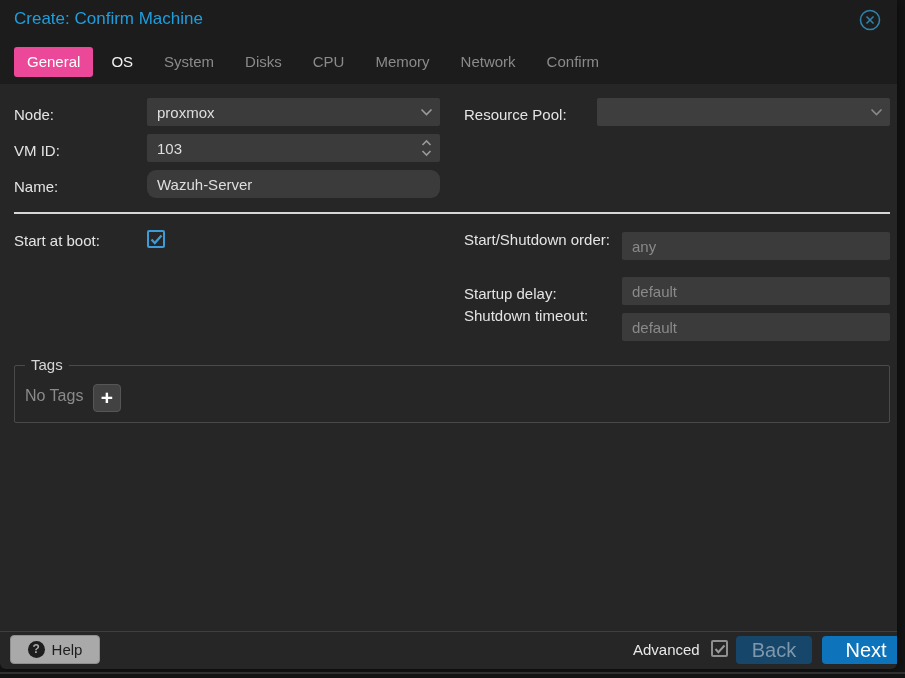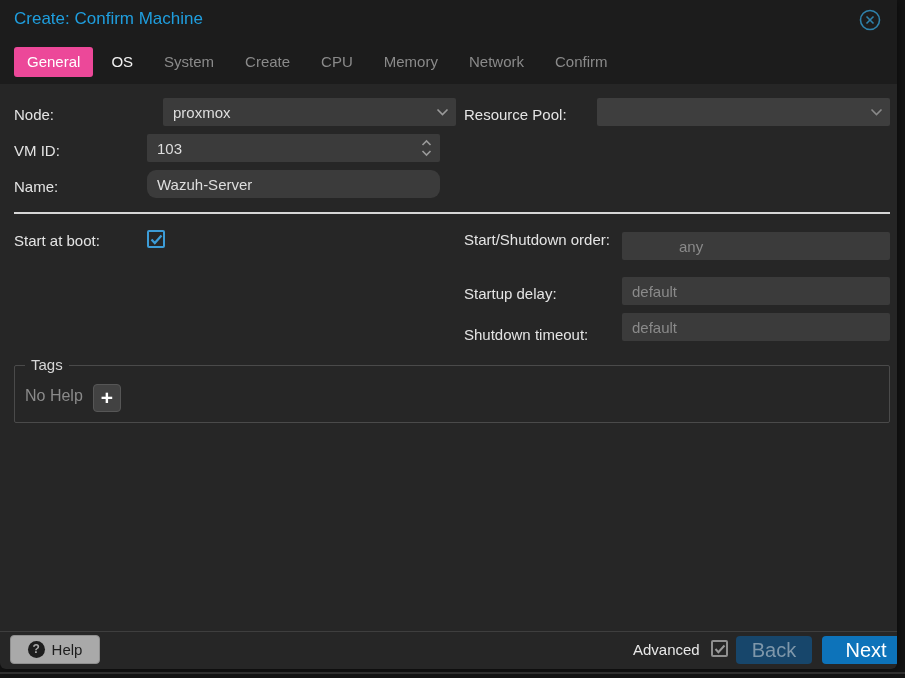--- a/index.html
+++ b/index.html
@@ -118,29 +118,29 @@
       <circle cx="11" cy="11" r="9.5" fill="none" stroke="#2f82ab" stroke-width="1.6"></circle>
       <line x1="7.5" y1="7.5" x2="14.5" y2="14.5" stroke="#2f82ab" stroke-width="1.6"></line>
       <line x1="14.5" y1="7.5" x2="7.5" y2="14.5" stroke="#2f82ab" stroke-width="1.6"></line>
     </svg>
   </div>
 
   <div class="tabbar">
     <span class="tab active">General</span>
     <span class="tab enabled">OS</span>
     <span class="tab">System</span>
-    <span class="tab">Create</span>
+    <span class="tab">Disks</span>
     <span class="tab">CPU</span>
     <span class="tab">Memory</span>
     <span class="tab">Network</span>
     <span class="tab">Confirm</span>
   </div>
 
   <div class="flabel" style="left:14px; top:104px;">Node:</div>
-  <div class="field" style="left:147px; top:98px; width:293px;margin-left:16px;">
+  <div class="field" style="left:147px; top:98px; width:293px;">
     <input type="text" value="proxmox" style="">
     <span class="trigger">
       <svg width="13" height="8" viewBox="0 0 13 8">
         <polyline points="1.5,1.5 6.5,6.5 11.5,1.5" fill="none" stroke="#9a9a9a" stroke-width="1.6"></polyline>
       </svg>
     </span>
   </div>
 
   <div class="flabel" style="left:464px; top:104px;">Resource Pool:</div>
   <div class="field lighter" style="left:597px; top:98px; width:293px;">
@@ -171,37 +171,37 @@
   <div class="sep"></div>
 
   <div class="flabel" style="left:14px; top:230px;">Start at boot:</div>
   <div class="checkbox-blue">
     <svg width="13" height="11" viewBox="0 0 13 11">
       <polyline points="1.5,5.5 4.8,9 11.5,1.5" fill="none" stroke="#3c9cd7" stroke-width="2.2"></polyline>
     </svg>
   </div>
 
   <div class="flabel" style="left:464px; top:229px; width:152px;">Start/Shutdown order:</div>
-  <div class="field" style="left:622px; top:232px; width:268px;padding-left:47px;">
+  <div class="field" style="left:622px; top:232px; width:268px;">
     <input type="text" placeholder="any" style="">
   </div>
 
   <div class="flabel" style="left:464px; top:283px;">Startup delay:</div>
   <div class="field" style="left:622px; top:277px; width:268px;">
     <input type="text" placeholder="default" style="">
   </div>
 
-  <div class="flabel" style="left:464px; top:324px;">Shutdown timeout:</div>
+  <div class="flabel" style="left:464px; top:305px;">Shutdown timeout:</div>
   <div class="field" style="left:622px; top:313px; width:268px;">
     <input type="text" placeholder="default" style="">
   </div>
 
   <div class="tags-box">
     <span class="tags-legend">Tags</span>
-    <span class="no-tags">No Help</span>
+    <span class="no-tags">No Tags</span>
     <span class="tag-add-btn">+</span>
   </div>
 
   <div class="footer-sep"></div>
 
   <div class="help-btn">
     <span class="help-icon">?</span>
     <span>Help</span>
   </div>
 

